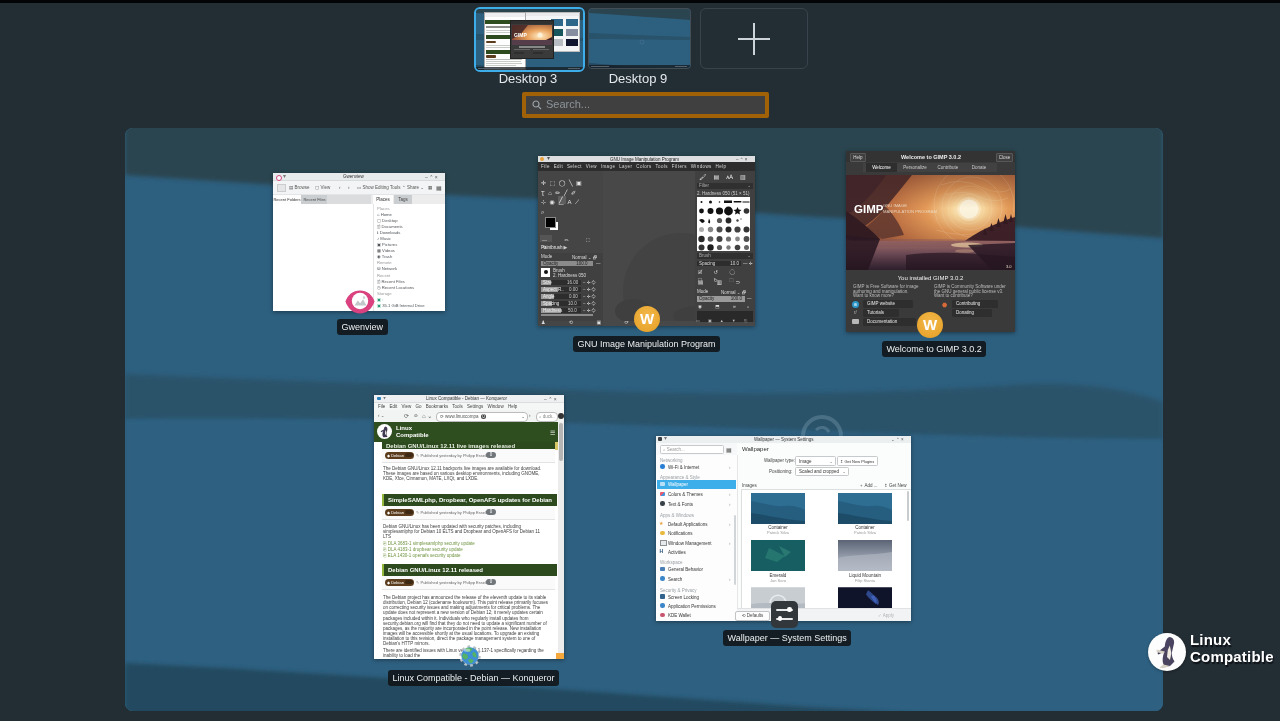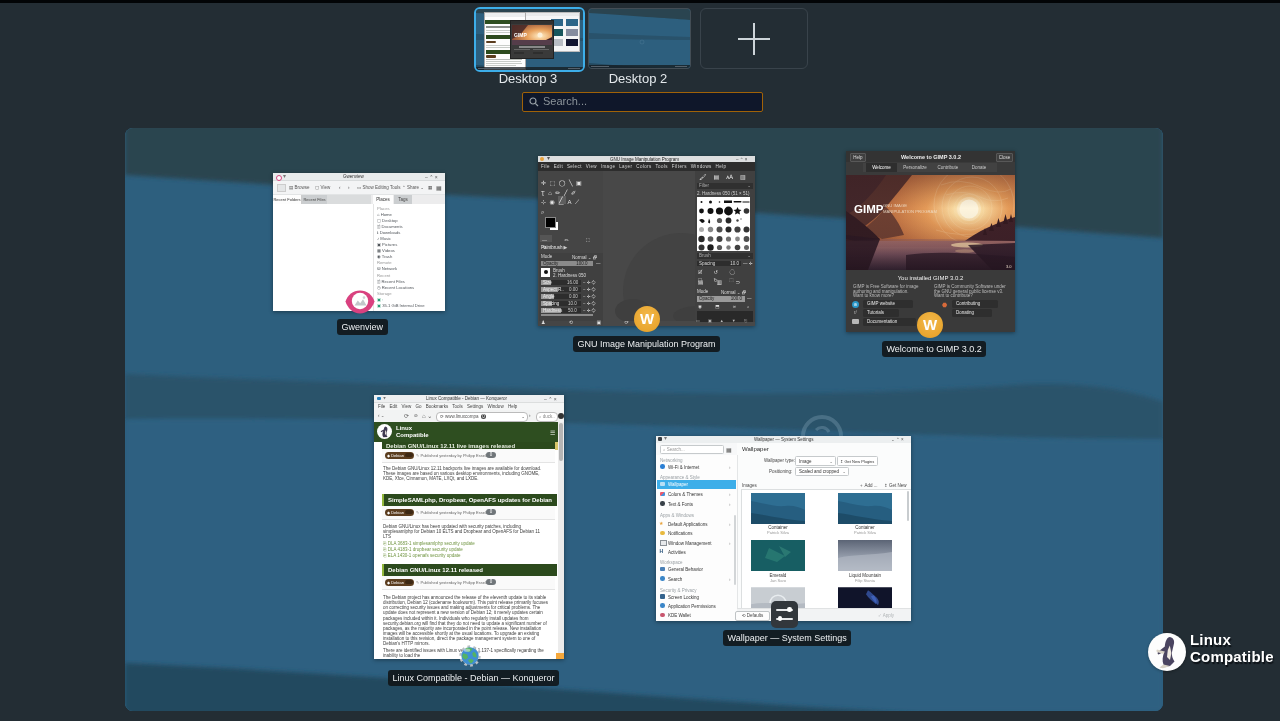--- a/index.html
+++ b/index.html
@@ -91,23 +91,23 @@
   <div class="abs" style="left:0;top:55.5px;width:101px;height:3.5px;background:rgba(20,26,30,0.75);">
     <div class="abs" style="left:2px;top:1px;width:18px;height:1.5px;background:#55606a;"></div>
     <div class="abs" style="left:86px;top:1px;width:12px;height:1.5px;background:#55606a;"></div>
   </div>
 </div>
 <div class="abs" id="dplus" style="left:700px;top:8px;width:106px;height:59px;border:1px solid #39434b;border-radius:6px;">
   <div class="abs" style="left:52px;top:14px;width:2px;height:32px;background:#cdd4d9;"></div>
   <div class="abs" style="left:37px;top:29px;width:32px;height:2px;background:#cdd4d9;"></div>
 </div>
 <div class="dlabel" style="left:478px;top:71px;width:100px;">Desktop 3</div>
-<div class="dlabel" style="left:588px;top:71px;width:100px;">Desktop 2</div>
-
-<div class="abs" style="left:522px;top:92px;width:239px;height:18px;background:#0f172a;border:1px solid #a16207;border-radius:2px;">
+<div class="dlabel" style="left:588px;top:71px;width:100px;">Desktop 9</div>
+
+<div class="abs" style="left:522px;top:92px;width:239px;height:18px;background:#404040;border:4px solid #a16207;border-radius:2px;">
   <svg class="abs" style="left:6px;top:4px;" width="10" height="10" viewBox="0 0 10 10">
       <circle cx="4" cy="4" r="3" fill="none" stroke="#98a1a7" stroke-width="1.2"></circle>
       <line x1="6.3" y1="6.3" x2="9" y2="9" stroke="#98a1a7" stroke-width="1.2"></line>
     </svg>
   <div class="abs" style="left:20px;top:2px;font-size:11px;color:#8b9399;">Search...</div>
 </div>
 
 <div class="abs" id="desk" style="left:125px;top:128px;width:1038px;height:583px;border-radius:8px;overflow:hidden;background:#2d5f7e;">
   <svg width="1038" height="583" viewBox="0 0 1038 583" preserveAspectRatio="none" style="position:absolute;left:0;top:0;">
     <defs>

